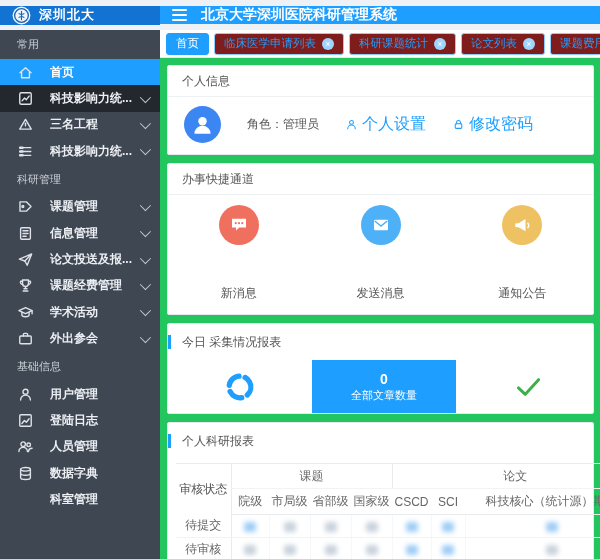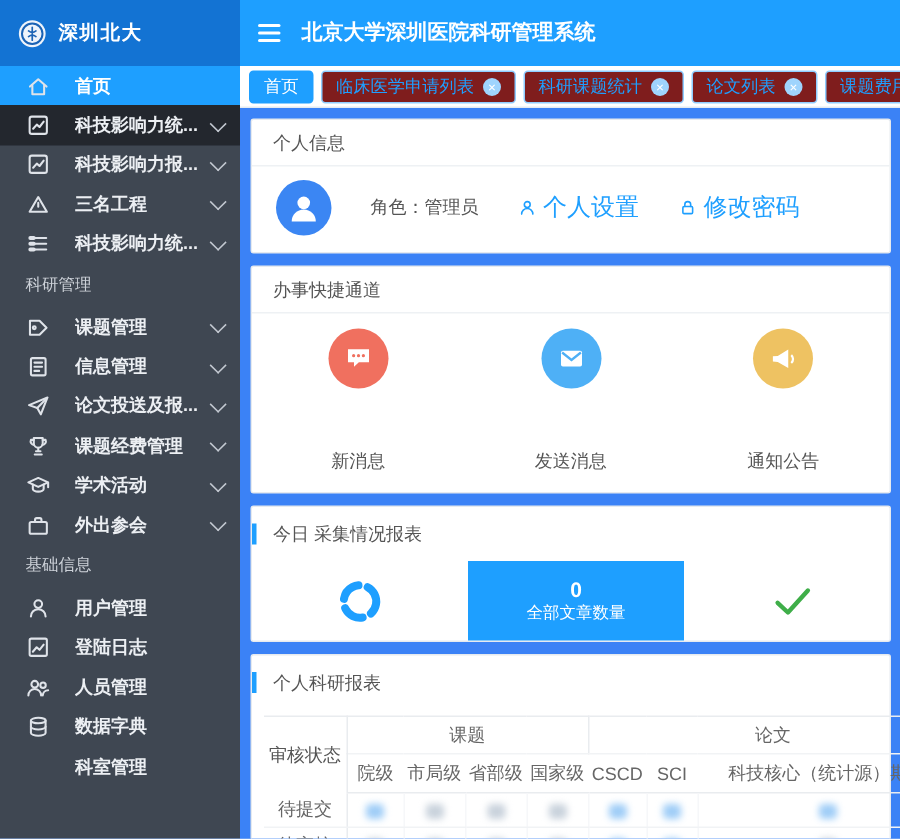--- a/index.html
+++ b/index.html
@@ -1,20 +1,20 @@
 <!DOCTYPE html>
 <html><head>
 <meta charset="utf-8">
 <style>
   html,body{margin:0;padding:0;}
   body{width:600px;height:559px;overflow:hidden;font-family:"Liberation Sans","DejaVu Sans",sans-serif;background:#eef2f6;}
   .app{position:relative;width:600px;height:559px;overflow:hidden;}
 
   
-  header{display:flex;height:44px;}
+  header{display:flex;height:30px;align-items:center;}
   .logo-band{width:160px;min-width:160px;background:#1373d3;color:#fff;display:flex;align-items:center;padding-left:12px;box-sizing:border-box;gap:8px;}
   .logo-band .logo{width:19px;height:19px;}
   .logo-text{font-size:13px;font-weight:bold;letter-spacing:1px;}
   .top-bar{flex:1;background:#1E9FFF;color:#fff;display:flex;align-items:center;gap:14px;padding-left:12px;}
   .hamburger{display:inline-flex;flex-direction:column;gap:3px;cursor:pointer;}
   .hamburger i{display:block;width:15px;height:2px;background:#fff;border-radius:1px;}
   .app-title{font-size:14px;font-weight:bold;}
 
   .main{display:flex;height:529px;}
 
@@ -29,21 +29,21 @@
   .chev{width:7px;height:7px;border-right:1.6px solid #c3c9d1;border-bottom:1.6px solid #c3c9d1;transform:rotate(45deg) translateY(-2px);margin-left:6px;}
   .ic svg{width:100%;height:100%;}
 
   
   .content{flex:1;display:flex;flex-direction:column;min-width:0;}
   .tabbar{height:27px;background:#fff;border-bottom:1px solid #e4ebf2;display:flex;align-items:center;padding-left:6px;gap:5px;overflow:hidden;}
   .tab{height:20px;display:inline-flex;align-items:center;padding:0 9px;font-size:11.5px;border-radius:3px;color:#1E9FFF;background:#7f1d1d;border:1px solid #8fcdff;white-space:nowrap;cursor:pointer;gap:6px;}
   .tab.active{background:#1E9FFF;border-color:#1E9FFF;color:#fff;}
   .tab .close{width:12px;height:12px;border-radius:50%;background:#9fd4fd;color:#fff;font-size:9px;line-height:12px;text-align:center;display:inline-block;}
 
-  .panels{flex:1;background:#3b82f6;padding:7px 6px 0 7px;display:flex;flex-direction:column;gap:8px;overflow:hidden;}
+  .panels{flex:1;background:#22c55e;padding:7px 6px 0 7px;display:flex;flex-direction:column;gap:8px;overflow:hidden;}
   .panel{background:#fff;border:1px solid #e6eaef;border-radius:2px;position:relative;}
   .panel-h{position:relative;height:30px;line-height:30px;padding-left:14px;font-size:12px;color:#555;border-bottom:1px solid #eef1f4;}
   .panel-h.accent{height:36px;line-height:36px;border-bottom:none;}
   .accent-bar{position:absolute;left:0;top:11px;width:3px;height:14px;background:#1E9FFF;}
 
   
   .pi-body{display:flex;align-items:center;padding:9px 16px 11px;gap:26px;}
   .avatar{width:37px;height:37px;border-radius:50%;background:#3b86f3;display:flex;align-items:center;justify-content:center;}
   .avatar svg{width:23px;height:23px;}
   .role{font-size:12px;color:#555;}
@@ -101,47 +101,38 @@
           <i></i>
           <i></i>
           <i></i>
         </span>
       <span class="app-title">北京大学深圳医院科研管理系统</span>
     </div>
   </header>
 
   <div class="main">
     <aside class="sidebar" id="sidebar">
+        <div class="sec-label">常用</div>
         <div class="s-item active">
           <span class="ic">
             <svg viewBox="0 0 16 16" fill="none" stroke="currentColor" stroke-width="1.3" stroke-linecap="round" stroke-linejoin="round">
               <path d="M2.8 8.2 8 3.6l5.2 4.6"></path>
               <path d="M4.3 7.6V13h7.4V7.6"></path>
             </svg>
           </span>
           <span class="lbl">首页</span>
         </div>
         <div class="s-item dark">
           <span class="ic">
             <svg viewBox="0 0 16 16" fill="none" stroke="currentColor" stroke-width="1.3" stroke-linecap="round" stroke-linejoin="round">
               <rect x="2.6" y="2.6" width="10.8" height="10.8" rx="1.4"></rect>
               <path d="M4.8 10.2l2.3-2.6 1.7 1.5 2.6-3.4"></path>
             </svg>
           </span>
           <span class="lbl">科技影响力统...</span>
-          <span class="chev"></span>
-        </div>
-        <div class="s-item">
-          <span class="ic">
-            <svg viewBox="0 0 16 16" fill="none" stroke="currentColor" stroke-width="1.3" stroke-linecap="round" stroke-linejoin="round">
-              <rect x="2.6" y="2.6" width="10.8" height="10.8" rx="1.4"></rect>
-              <path d="M4.8 10.2l2.3-2.6 1.7 1.5 2.6-3.4"></path>
-            </svg>
-          </span>
-          <span class="lbl">科技影响力报...</span>
           <span class="chev"></span>
         </div>
         <div class="s-item">
           <span class="ic">
             <svg viewBox="0 0 16 16" fill="none" stroke="currentColor" stroke-width="1.3" stroke-linecap="round" stroke-linejoin="round">
               <path d="M8 3.2 13.4 12.4H2.6Z"></path>
               <path d="M8 6.8v2.4"></path>
             </svg>
           </span>
           <span class="lbl">三名工程</span>

